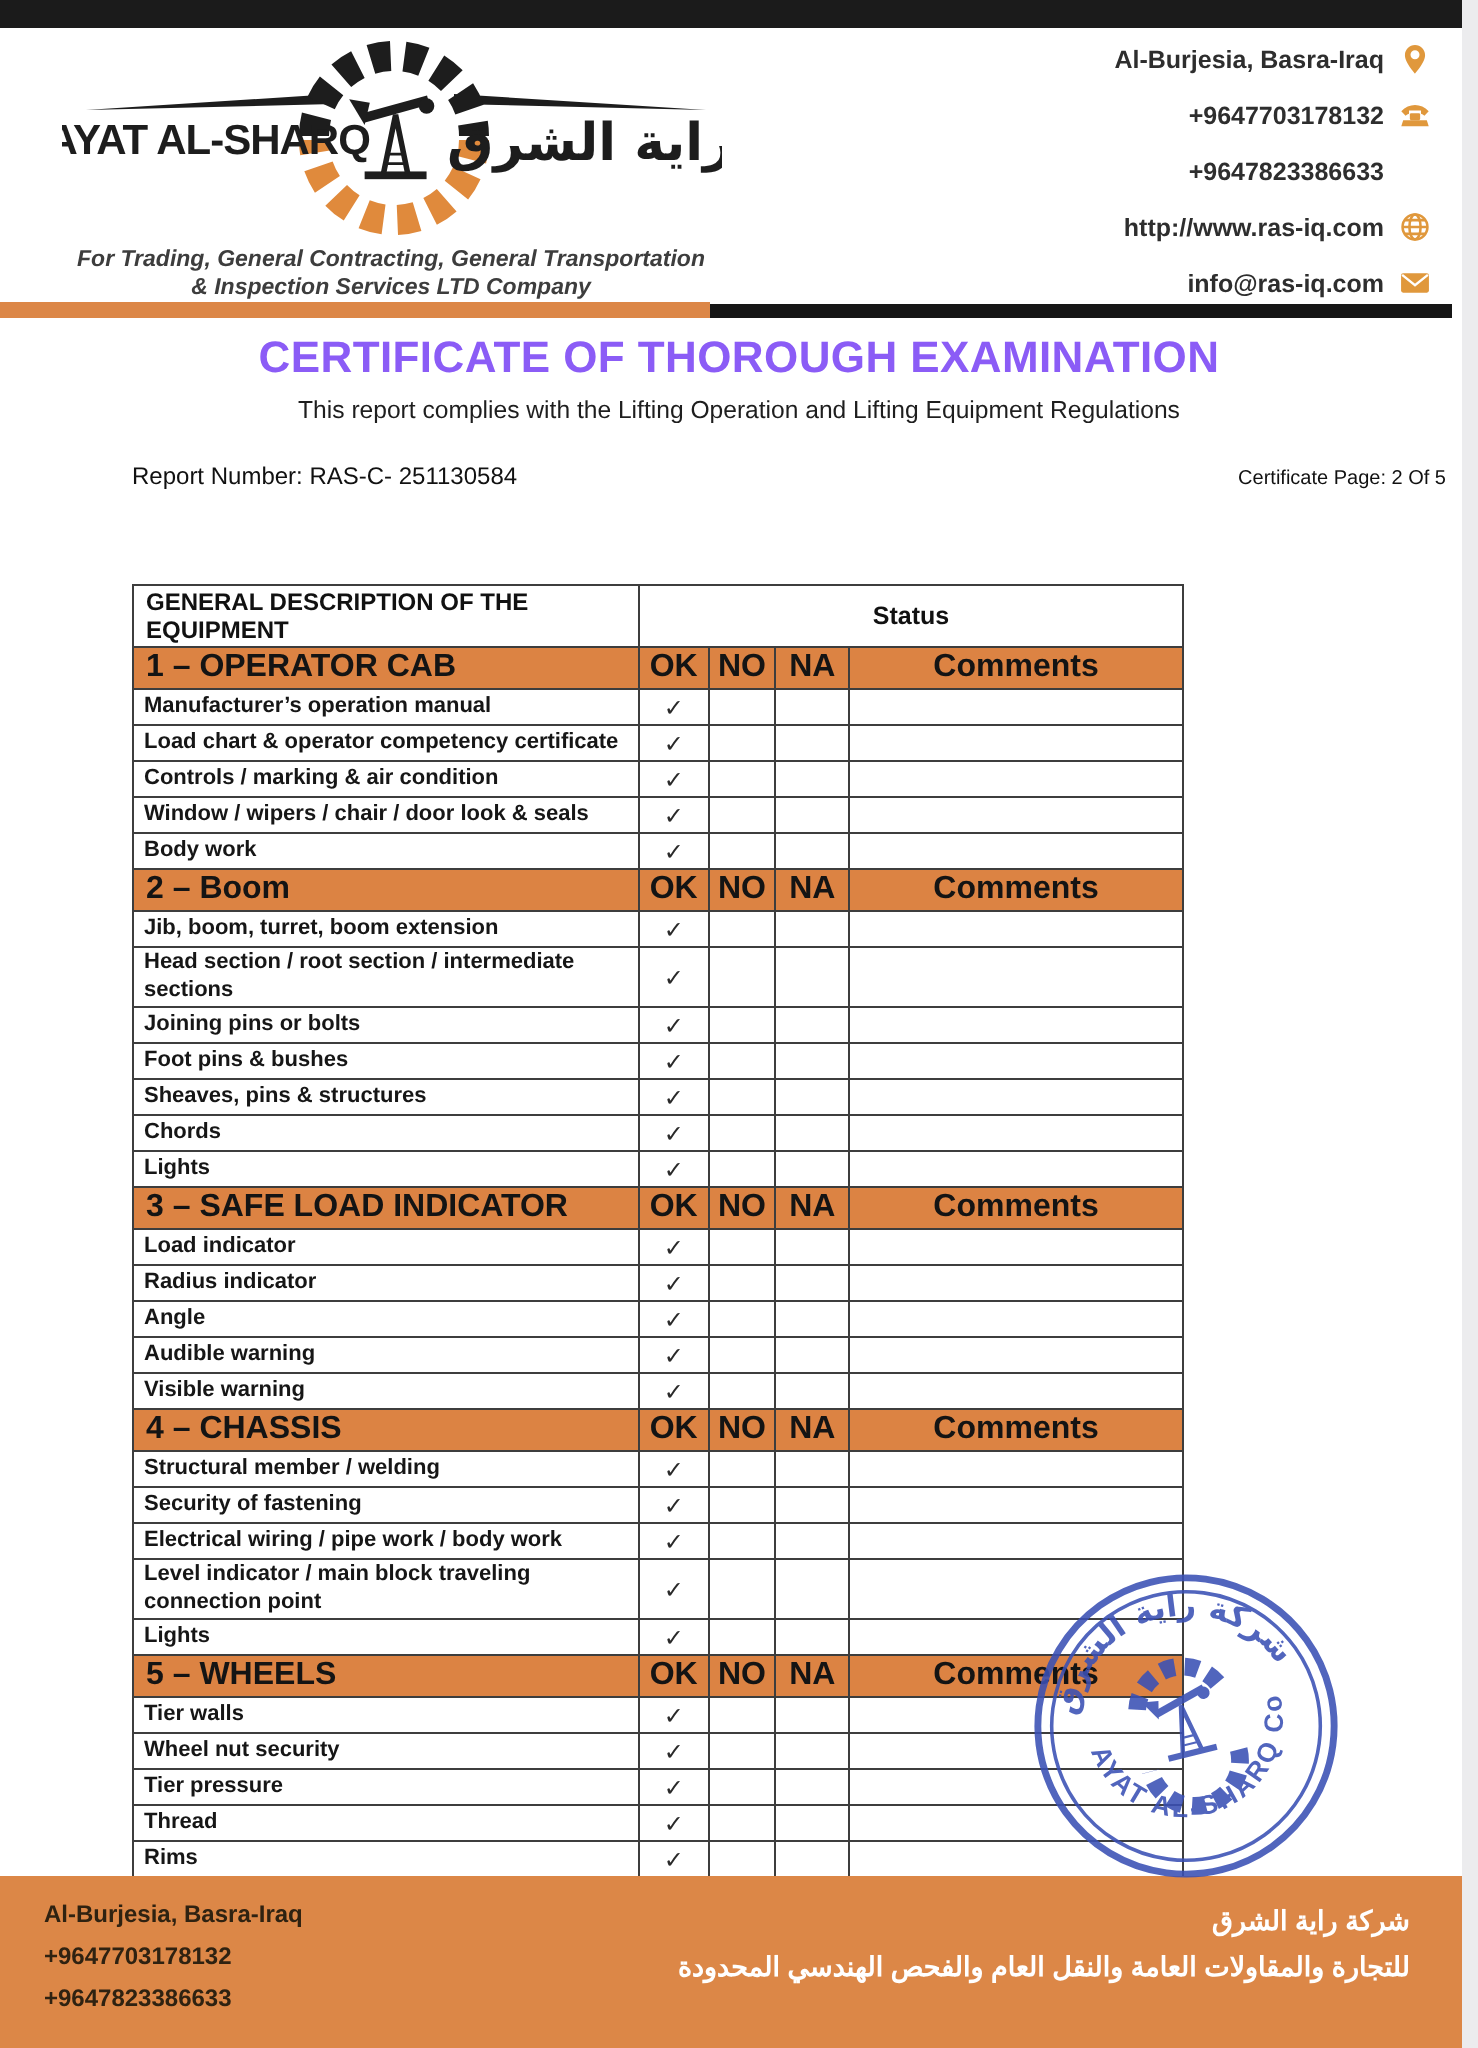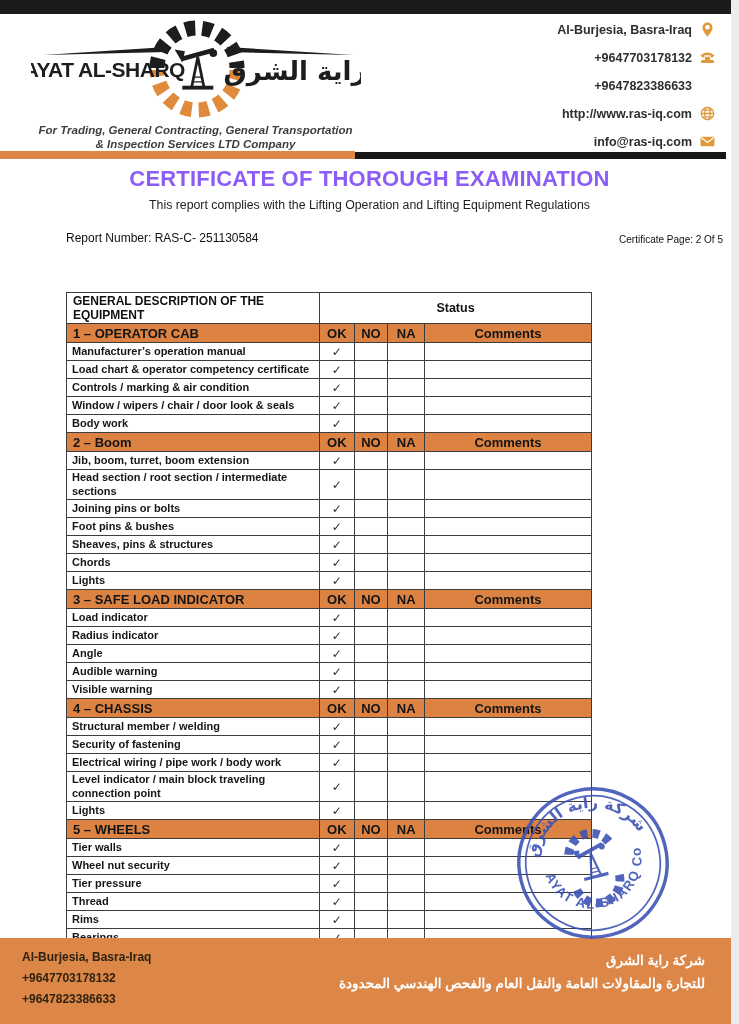--- a/index.html
+++ b/index.html
@@ -29,21 +29,21 @@
   .meta-left{font-size:12px;color:#111;}
   .meta-right{font-size:10px;color:#111;}
 
   
   .table-wrap{position:absolute;top:252px;left:66px;width:526px;margin-top:40px;}
   table.insp{width:100%;border-collapse:collapse;table-layout:fixed;border:1.5px solid #2b2b2b;}
   table.insp td{border:1px solid #3d3d3d;overflow:hidden;}
   tr.hdr td{height:16px;background:#fff;}
   .hdr-desc{font-size:12px;font-weight:bold;color:#111;padding-left:6px;}
   .hdr-status{font-size:12.5px;font-weight:bold;color:#111;text-align:center;}
-  tr.section td{background:#DC8343;font-weight:bold;font-size:13px;color:#141414;height:16px;text-align:center;}
+  tr.section td{background:#DC8343;font-weight:bold;font-size:16px;color:#141414;height:16px;text-align:center;}
   tr.section td.sec-title{text-align:left;padding-left:6px;}
   tr.item td{height:15px;background:#fff;}
   td.item-label{font-size:11px;font-weight:bold;color:#161616;padding:1px 2px 1px 5px;line-height:13.5px;}
   td.check{text-align:center;font-size:12px;color:#2a2a2a;font-family:"DejaVu Sans",sans-serif;}
 
   
   .stamp{position:absolute;left:514px;top:784px;width:158px;height:158px;
          transform:rotate(-14deg);opacity:.88;color:#3a50b5;z-index:10;}
   .stamp svg{width:100%;height:100%;display:block;}
 

